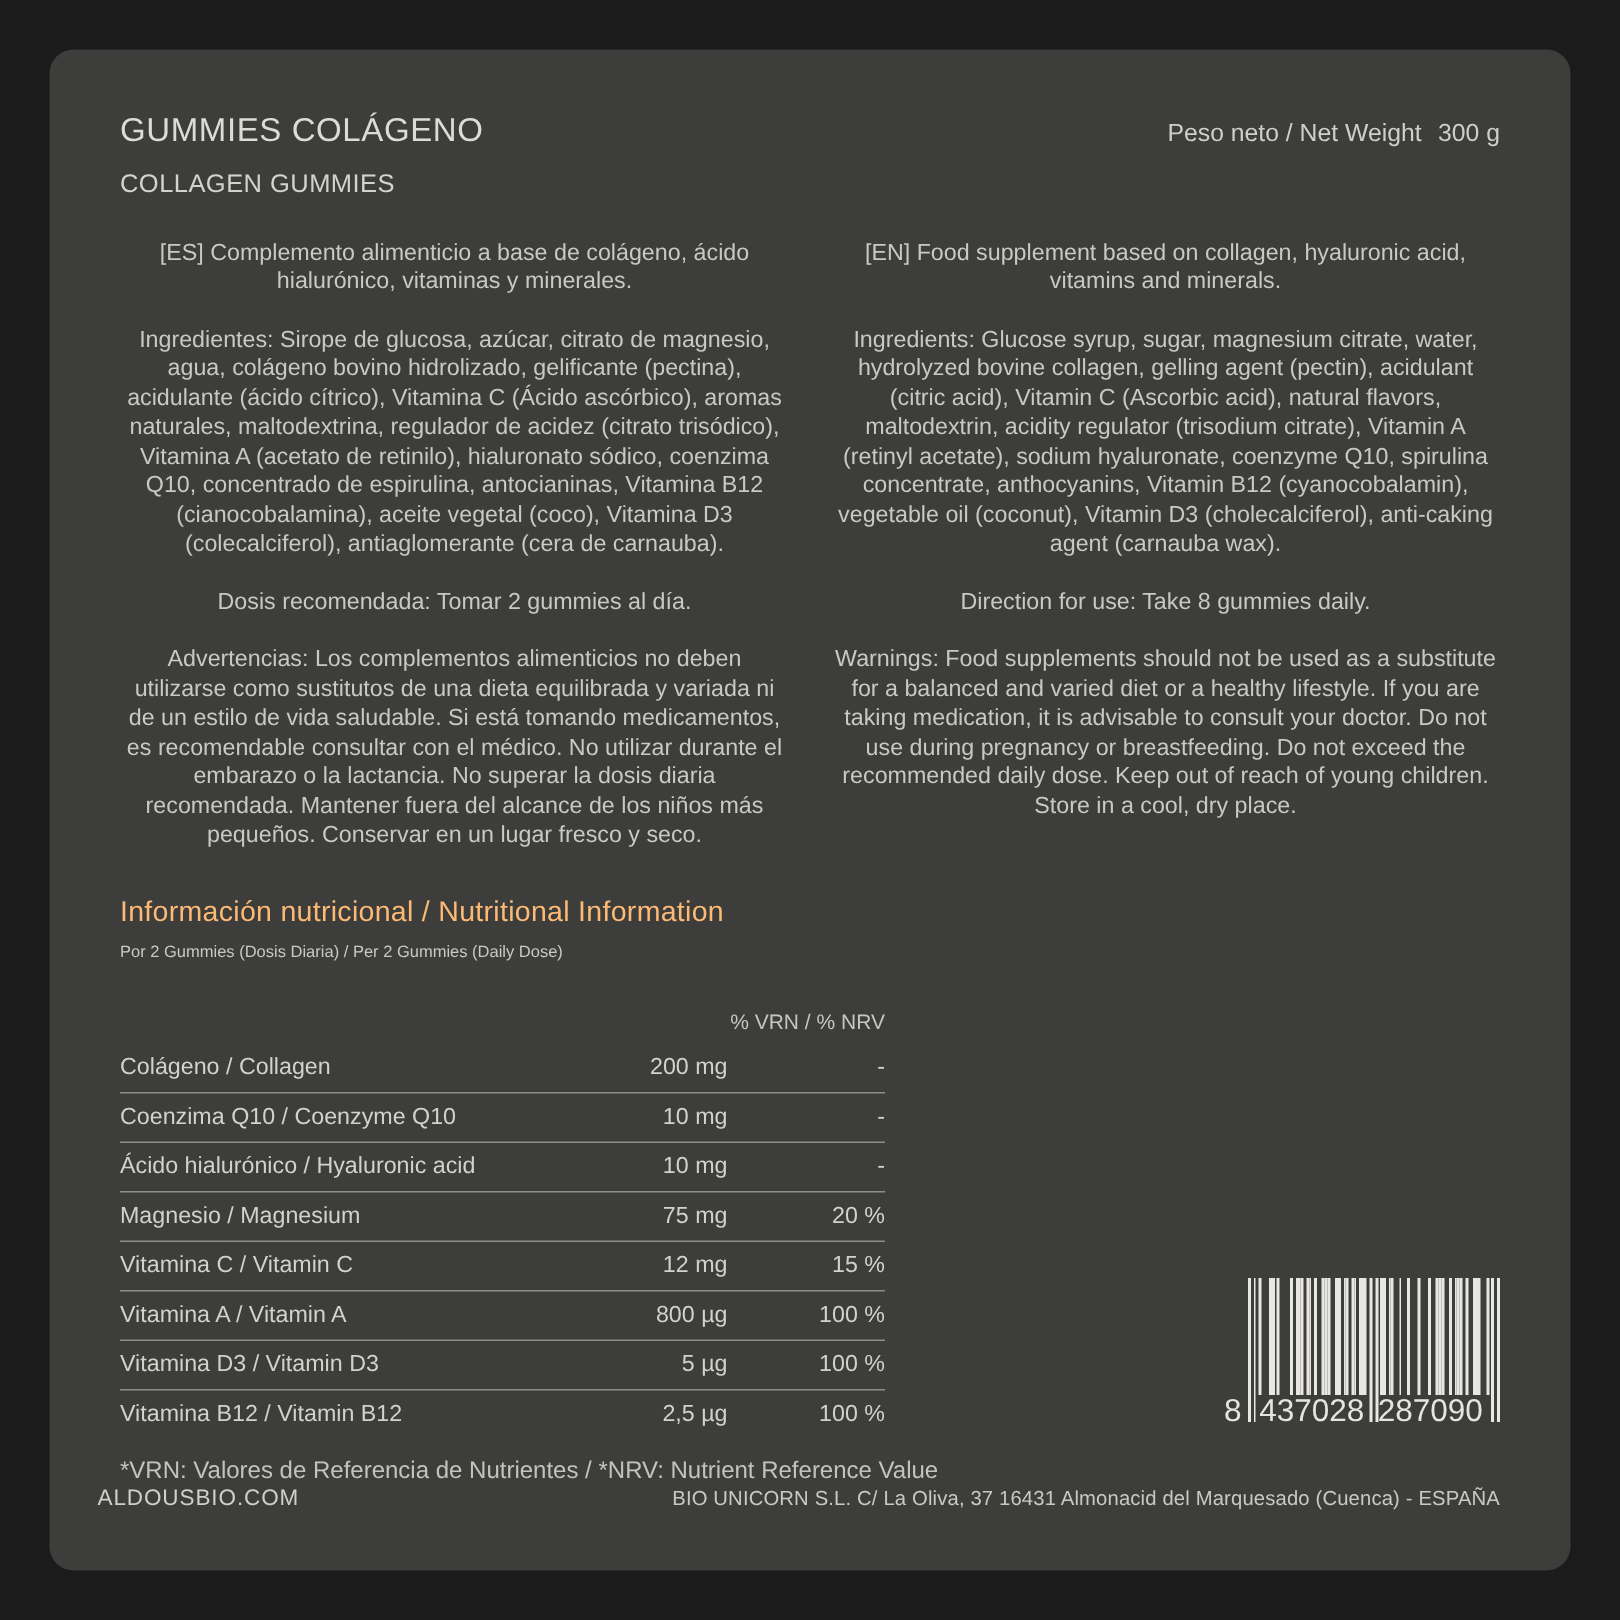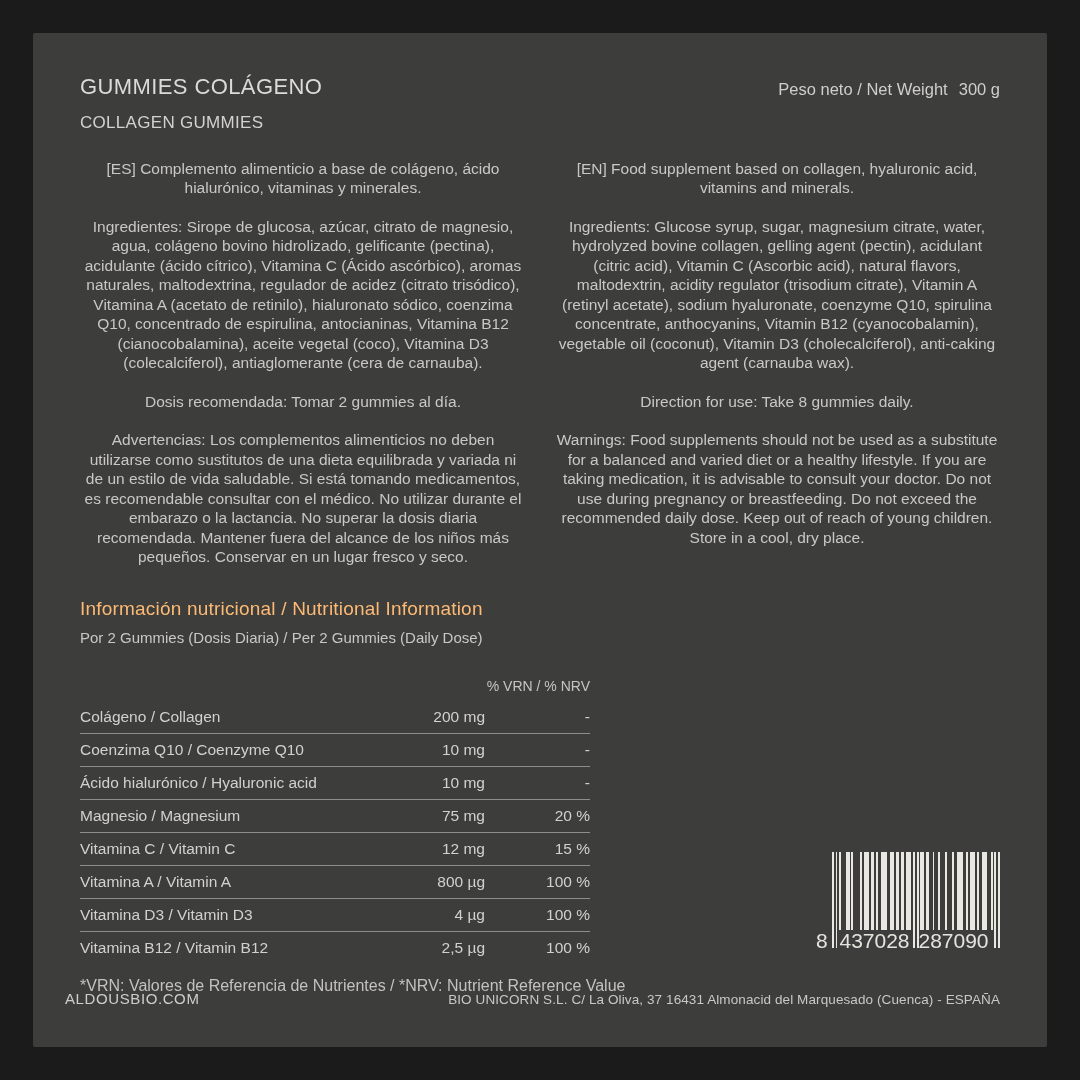--- a/index.html
+++ b/index.html
@@ -8,21 +8,21 @@
     background:#1b1b1b;
     font-family:"Liberation Sans","DejaVu Sans",sans-serif;
     -webkit-font-smoothing:antialiased;
     position:relative;
     overflow:hidden;
   }
   .panel{
     position:absolute;
     left:33px;top:33px;right:33px;bottom:33px;
     background:#3d3d3c;
-    border-radius:2px;
+    border-radius:16px;
     box-sizing:border-box;
     padding:42px 47px;
     color:#c9c8c4;
   }
   
   .header{display:flex;justify-content:space-between;align-items:flex-start;}
   .title-es{
     font-size:22px;line-height:1.1;font-weight:400;
     color:#dcdbd7;letter-spacing:0.4px;margin:0;
   }
@@ -44,21 +44,21 @@
     font-size:15.5px;line-height:19.5px;
     color:#c9c8c4;
   }
   
   .nutrition{margin-top:12px;}
   .nutrition-title{
     font-size:19px;color:#fdba74;font-weight:400;margin:0;
     letter-spacing:0.2px;
   }
   .nutrition-subtitle{
-    font-size:15px;color:#c9c8c4;margin:9px 0 0 0;
+    font-size:11px;color:#c9c8c4;margin:9px 0 0 0;
   }
   .nutrition-table{width:510px;margin-top:16px;}
   .nrv-header{
     font-size:14px;color:#c6c5c1;text-align:right;
     padding-bottom:7px;
     margin-top:32px;
   }
   .nrow{
     display:grid;
     grid-template-columns:1fr 120px 105px;
@@ -170,21 +170,21 @@
         <span class="amount">12 mg</span>
         <span class="nrv">15 %</span>
       </div>
       <div class="nrow">
         <span class="name">Vitamina A / Vitamin A</span>
         <span class="amount">800 µg</span>
         <span class="nrv">100 %</span>
       </div>
       <div class="nrow">
         <span class="name">Vitamina D3 / Vitamin D3</span>
-        <span class="amount">4 µg</span>
+        <span class="amount">5 µg</span>
         <span class="nrv">100 %</span>
       </div>
       <div class="nrow">
         <span class="name">Vitamina B12 / Vitamin B12</span>
         <span class="amount">2,5 µg</span>
         <span class="nrv">100 %</span>
       </div>
     </div>
 
     <div class="footnote">*VRN: Valores de Referencia de Nutrientes / *NRV: Nutrient Reference Value</div>

